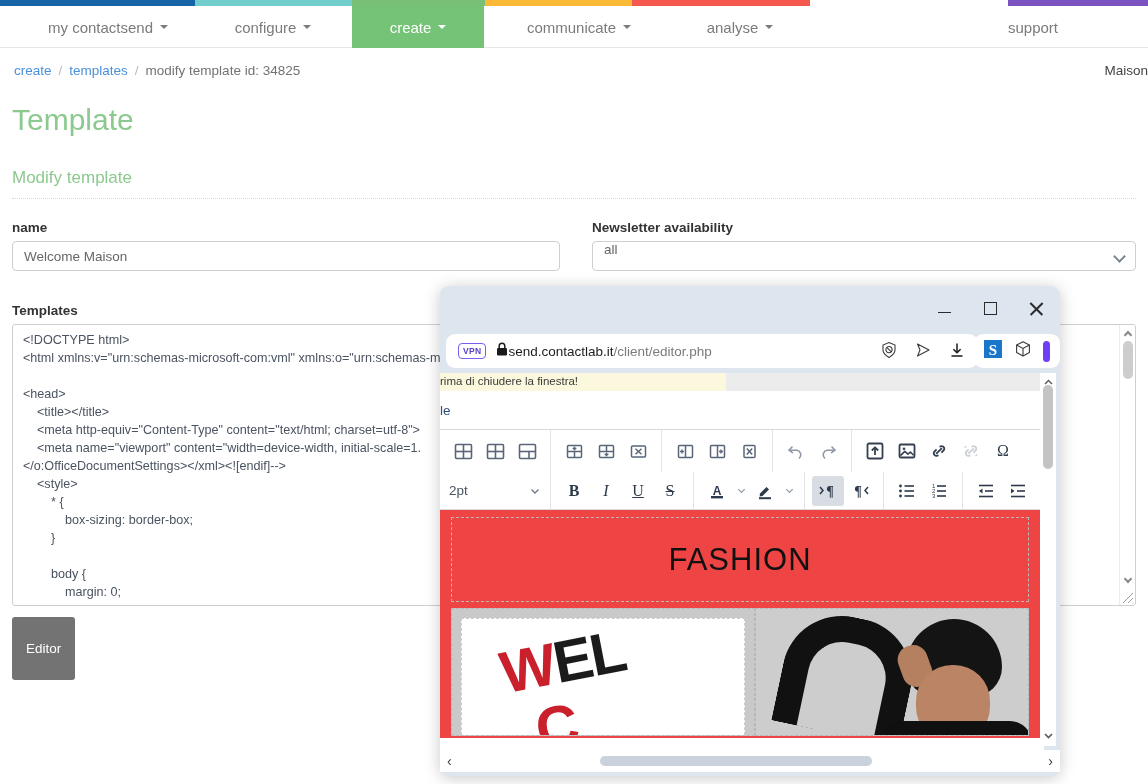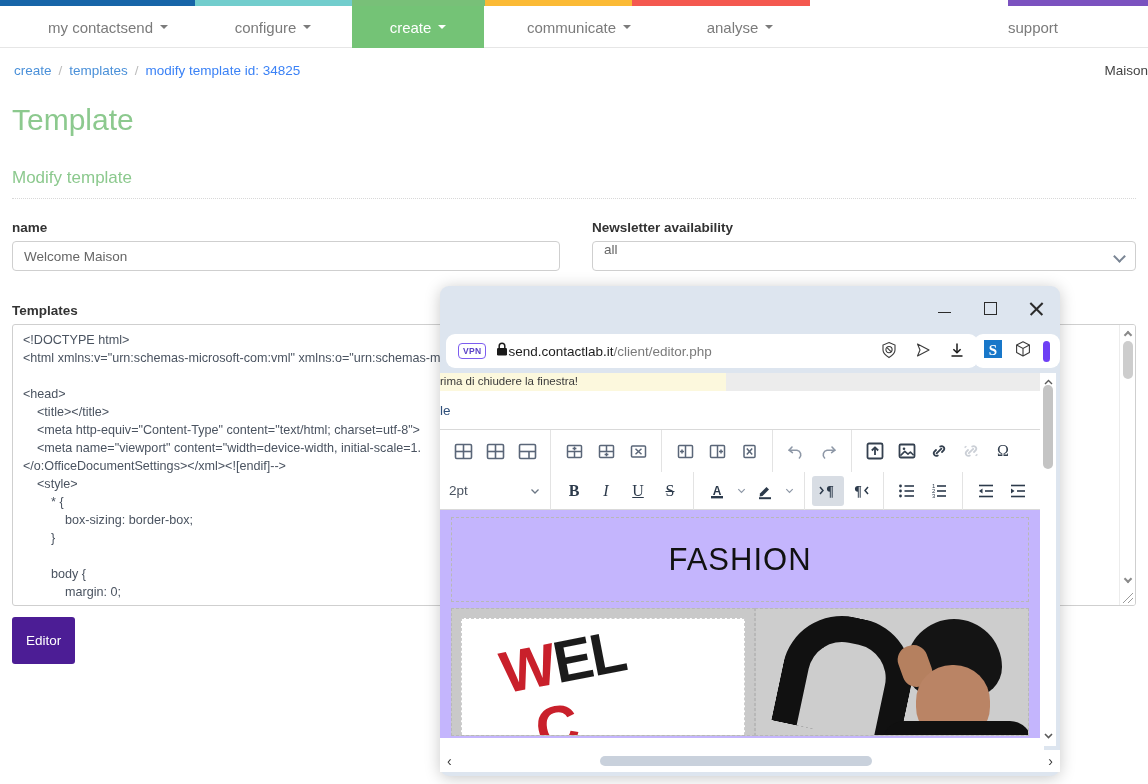--- a/index.html
+++ b/index.html
@@ -34,21 +34,21 @@
   }
 
   
   .breadcrumb {
     position: absolute; top: 63px; left: 14px;
     font-size: 13.5px; color: #555;
     display: flex; align-items: center; gap: 7px;
   }
   .breadcrumb a { color: #4a90d9; text-decoration: none; cursor: pointer; }
   .breadcrumb .sep { color: #bbb; }
-  .breadcrumb .cur { color: #3b82f6; }
+  .breadcrumb .cur { color: #737373; }
   .user-label {
     position: absolute; top: 63px; right: 0px;
     font-size: 13.5px; color: #444;
   }
 
   
   .page-title {
     position: absolute; top: 103px; left: 12px;
     font-size: 30px; color: #8cc98e; font-weight: normal;
   }
@@ -108,22 +108,22 @@
     background: #cdcdcd; border-radius: 5px;
   }
   .ta-resize {
     position: absolute; right: 1px; bottom: 1px; width: 14px; height: 14px;
     overflow: hidden;
   }
 
   
   .editor-btn {
     position: absolute; top: 617px; left: 12px;
-    background: #4c1d95; color: #fff; border: none; border-radius: 3px;
-    font-size: 13.5px; padding: 16px 14px; cursor: pointer;
+    background: #737373; color: #fff; border: none; border-radius: 3px;
+    font-size: 13.5px; padding: 24px 14px; cursor: pointer;
     font-family: "Liberation Sans", sans-serif;
   }
 
   
   .popup {
     position: absolute; top: 286px; left: 440px; width: 620px; height: 490px;
     background: #dde5ef; border-radius: 9px;
     box-shadow: 0 2px 16px rgba(0,0,0,0.22);
   }
   .win-ctrls {
@@ -220,21 +220,21 @@
     cursor: pointer;
   }
   .fontsize-sel {
     width: 110px; height: 30px; display: flex; align-items: center; justify-content: space-between;
     font-size: 13.5px; color: #4a5360; padding: 0 9px; cursor: pointer;
   }
 
   
   .ed-canvas {
     position: absolute; top: 119px; left: 0; width: 604px; height: 228px;
-    background: #c4b5fd; overflow: hidden;
+    background: #ef4444; overflow: hidden;
   }
   .blk-logo {
     position: absolute; top: 7px; left: 11px; width: 578px; height: 85px;
     border: 1px dashed #b8b8b8;
     display: flex; flex-direction: column; align-items: center; justify-content: center;
   }
   .logo-l1 { font-size: 31px; letter-spacing: 1px; color: #111; line-height: 33px; }
   .logo-l2 { font-size: 38px; font-weight: bold; letter-spacing: 1px; color: #111; line-height: 38px; }
   .blk-row {
     position: absolute; top: 98px; left: 11px; width: 578px; height: 128px;

